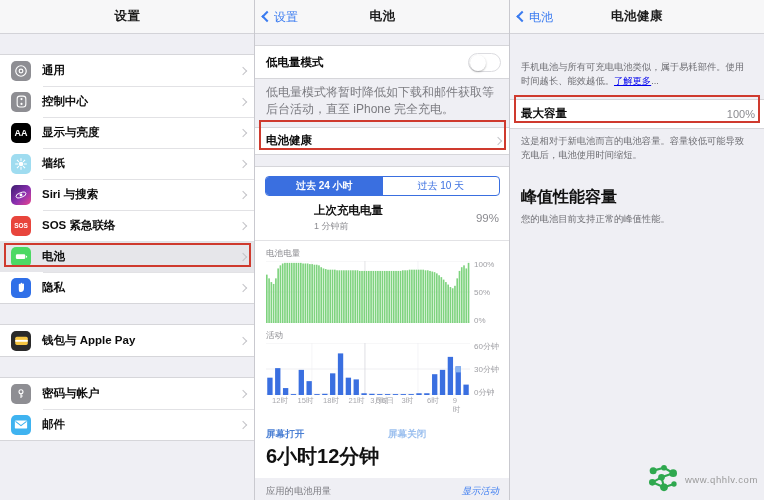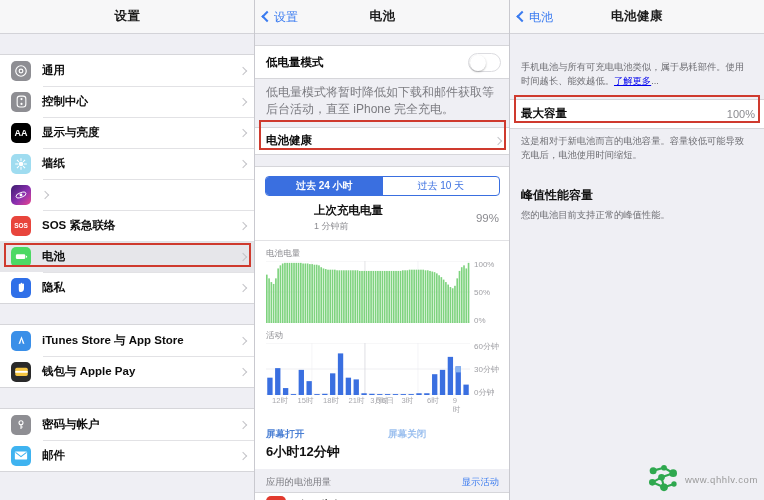--- a/index.html
+++ b/index.html
@@ -105,36 +105,36 @@
     position: absolute; font-size: 7.6px; color: #a8a8ad; transform: translateX(-50%); top: 0;
   }
   .datelabel { font-size: 7.6px; color: #a8a8ad; position: absolute; top: 11px; transform: translateX(-42%); }
 
   
   .screen-times { display: flex; background: #ffffff; padding: 9px 0 8px 11px; }
   .st { width: 50%; }
   .st-lbl { font-size: 9.6px; font-weight: bold; }
   .st-lbl.on { color: #4a7fd4; }
   .st-lbl.off { color: #9cc0ef; }
-  .st-val { font-size: 13px; font-weight: bold; color: #111; margin-top: 2px; }
+  .st-val { font-size: 20px; font-weight: bold; color: #111; margin-top: 2px; }
 
   .apps-hdr {
     display: flex; align-items: baseline; justify-content: space-between;
     background: #efeff4; padding: 7px 11px 3px 11px;
   }
   .apps-hdr .l { font-size: 9.3px; color: #7b7b80; }
-  .apps-hdr .r { font-size: 9.3px; color: #3a7bf0; cursor: pointer; }
+  .apps-hdr .r { font-size: 9.3px; color: #3a7bf0; cursor: pointer; font-style: italic; }
 
   
   .body-text {
     font-size: 9.3px; color: #6e6e73; line-height: 1.5;
     padding: 9px 11px 10px 11px; background: #efeff4;
   }
   .plain-hdr {
-    font-size: 12px; font-weight: bold; color: #111; background: #efeff4;
+    font-size: 16px; font-weight: bold; color: #111; background: #efeff4;
     padding: 14px 11px 5px 11px;
   }
   .plain-sub {
     font-size: 9.3px; color: #6e6e73; background: #efeff4; padding: 0 11px 8px 11px;
   }
 
   
   .watermark {
     position: absolute; right: 6px; bottom: 6px; display: flex; align-items: center; z-index: 40;
   }
@@ -193,20 +193,21 @@
         <div class="row-label">墙纸</div>
         <div class="chev"></div>
       </div>
       <div class="row">
         <div class="icon" style="background:linear-gradient(135deg,#3b1d6e,#8b2fb0 55%,#e8468f);">
           <svg width="14" height="14" viewBox="0 0 24 24">
               <ellipse cx="12" cy="12" rx="9" ry="4" fill="none" stroke="#fff" stroke-width="1.5" transform="rotate(-20 12 12)"></ellipse>
               <circle cx="12" cy="12" r="2.5" fill="#fff"></circle>
             </svg>
         </div>
+        <div class="row-label">Siri 与搜索</div>
         <div class="chev"></div>
       </div>
       <div class="row">
         <div class="icon" style="background:#e8453c;font-size:6.5px;">SOS</div>
         <div class="row-label">SOS 紧急联络</div>
         <div class="chev"></div>
       </div>
       <div class="row" style="background:#e6e6ea;">
         <div class="icon" style="background:#4cd964;">
           <svg width="15" height="15" viewBox="0 0 24 24">
@@ -224,29 +225,20 @@
             </svg>
         </div>
         <div class="row-label">隐私</div>
         <div class="chev"></div>
       </div>
     </div>
 
     <div class="gap"></div>
 
     <div class="group">
-      <div class="row">
-        <div class="icon" style="background:#3a8fe8;">
-          <svg width="13" height="13" viewBox="0 0 24 24">
-              <path d="M12 4l5.5 14h-3L12 9.5 9.5 18h-3z" fill="#fff"></path>
-            </svg>
-        </div>
-        <div class="row-label">iTunes Store 与 App Store</div>
-        <div class="chev"></div>
-      </div>
       <div class="row">
         <div class="icon" style="background:#2a2a2a;">
           <svg width="15" height="13" viewBox="0 0 24 20">
               <rect x="2" y="4" width="20" height="13" rx="2.5" fill="#f5c542"></rect>
               <rect x="2" y="9" width="20" height="3" fill="#fff"></rect>
             </svg>
         </div>
         <div class="row-label">钱包与 Apple Pay</div>
         <div class="chev"></div>
       </div>

